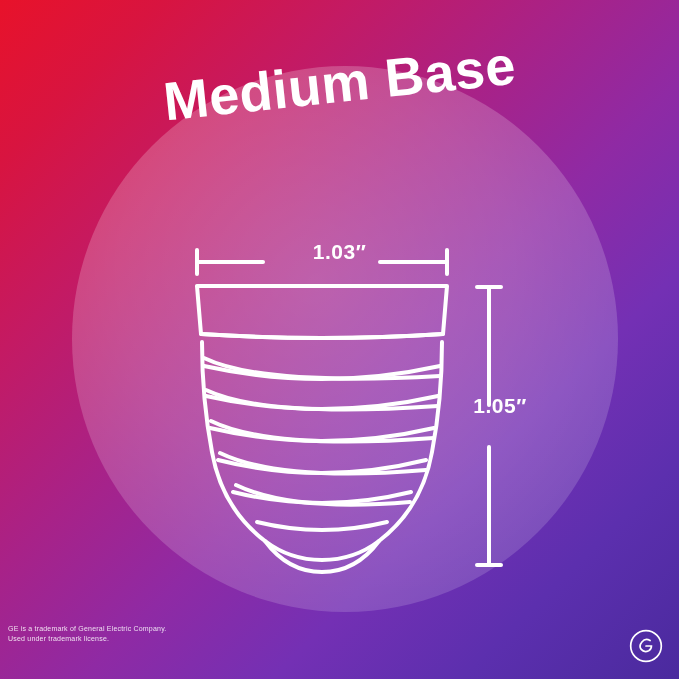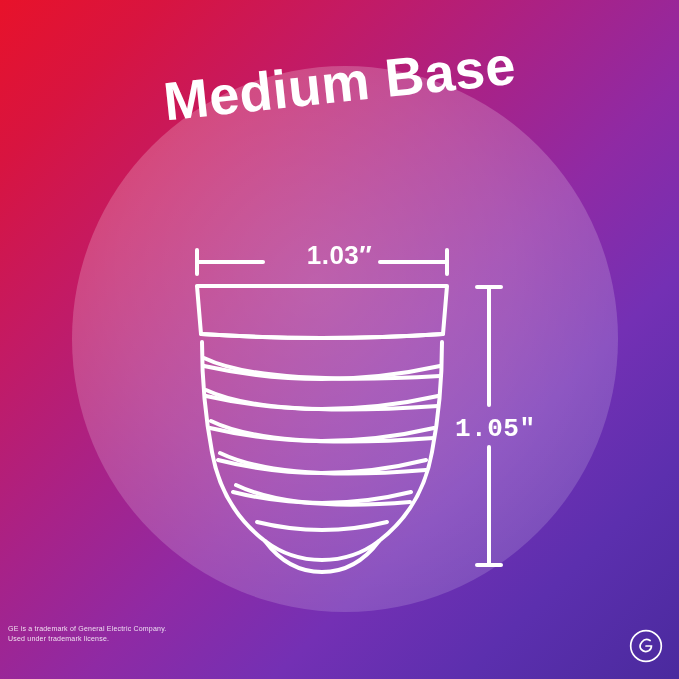--- a/index.html
+++ b/index.html
@@ -83,36 +83,35 @@
     height: 34px;
   }
   svg.diagram {
     position: absolute;
     left: 0;
     top: 0;
   }
   .dimlabel {
     position: absolute;
     color: #ffffff;
-    font-size: 26px;
+    font-size: 21px;
     font-weight: bold;
     letter-spacing: 0.5px;
   }
   #label-width {
     left: 0;
     top: 240px;
     width: 679px;
     text-align: center;
   }
   #label-height {
     left: 455px;
-    top: 414px;
+    top: 394px;
     width: 90px;
-    text-align: left;
-    font-family: Liberation Mono, monospace;
+    text-align: center;
   }
 </style>
 </head>
 <body>
 
 <div class="canvas">
 
   <div class="halo"></div>
 
   <div class="title">Medium Base</div>

